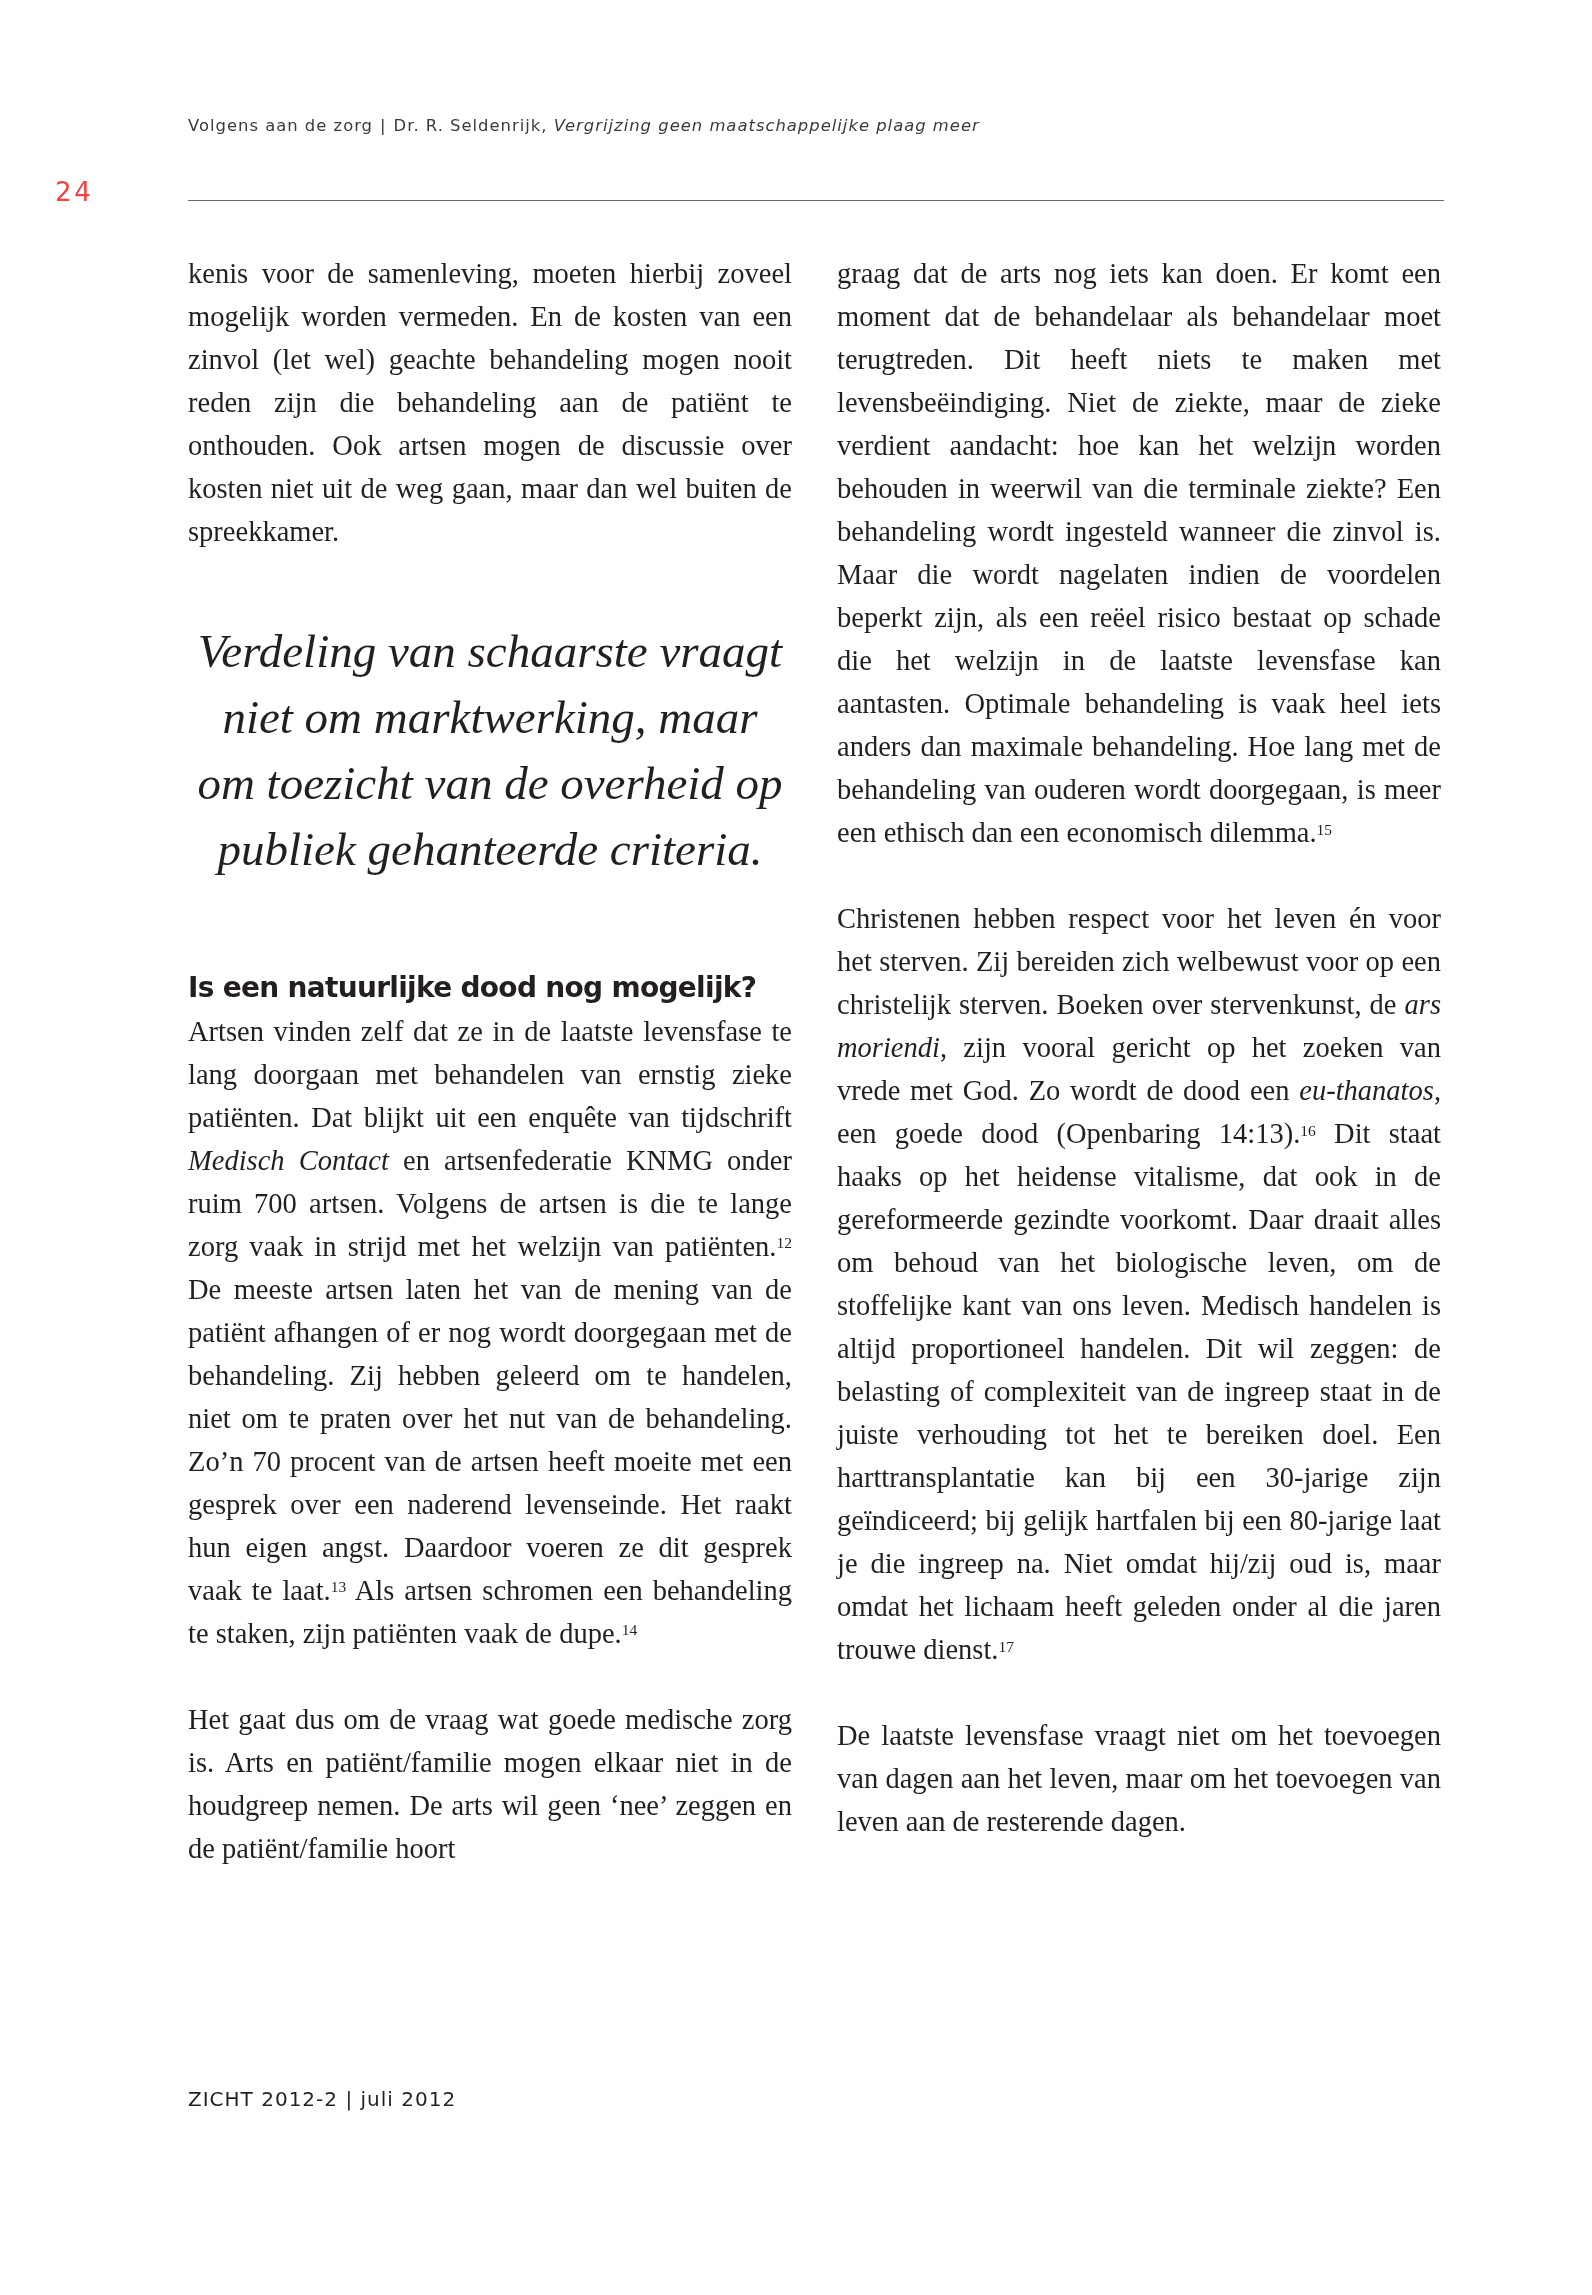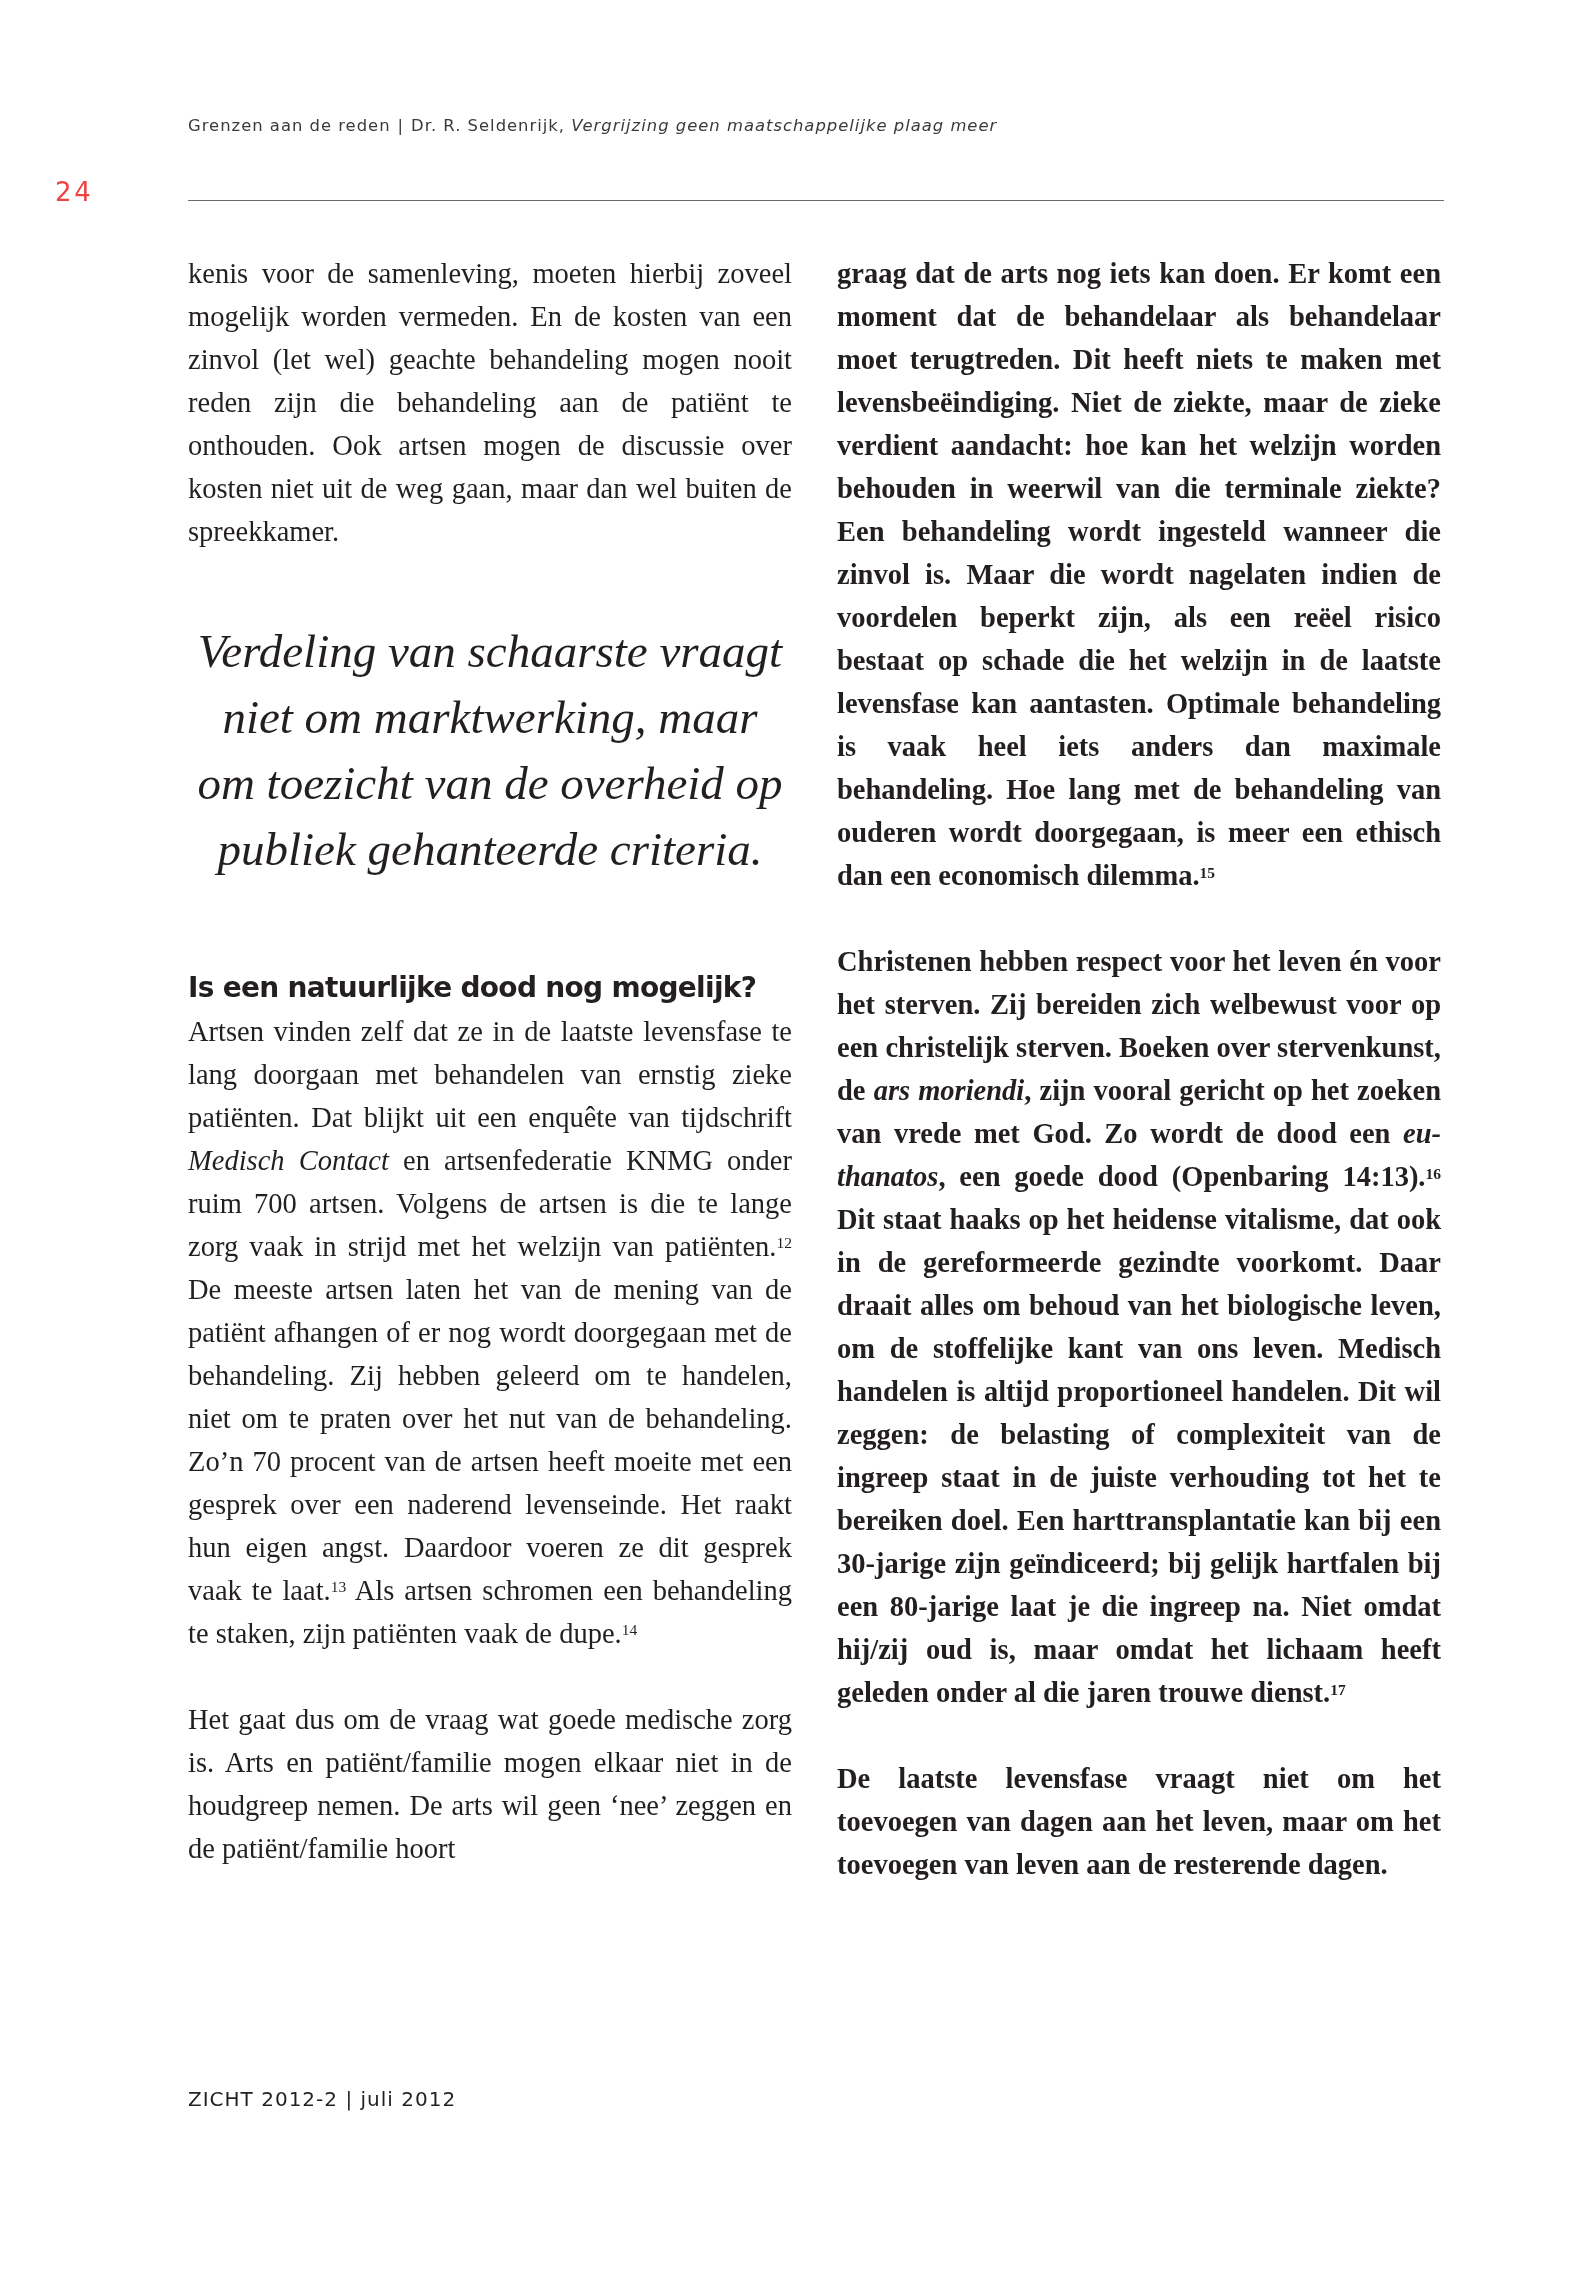--- a/index.html
+++ b/index.html
@@ -14,21 +14,21 @@
     position: absolute; left: 55px; top: 177px;
     font-family: "DejaVu Sans", sans-serif; font-size: 26px; letter-spacing: 2.6px; color: #ef4444;
   }
   .top-rule {
     position: absolute; left: 188px; top: 200px; width: 1256px; height: 0;
     border-top: 1.7px solid #6b6b6b;
   }
   .col { position: absolute; top: 252px; width: 604px;
     font-family: "Liberation Serif", serif; font-size: 28.5px; line-height: 43px; color: #231f20; }
   .col-left { left: 188px; }
-  .col-right { left: 837px; font-weight: bold; }
+  .col-right { left: 837px; }
   .col p { margin: 0; text-align: justify; hyphens: manual; }
   .col p + p { margin-top: 43px; }
   sup.fn { font-size: 15.5px; vertical-align: top; position: relative; top: -3.5px; }
   em { font-style: italic; margin-top: 47px; }
   .pullquote {
     font-family: "Liberation Serif", serif; font-style: italic; font-size: 47px; line-height: 66px;
     color: #231f20; margin: 65px 0 0 0; text-align: center;
   }
   .section-heading {
     font-family: "DejaVu Sans", sans-serif; font-weight: bold; font-size: 28px; line-height: 40px;
@@ -38,21 +38,21 @@
   .col-right p.para-2 { margin-top: 43px; }
   .footer {
     position: absolute; left: 188px; top: 2087px;
     font-family: "DejaVu Sans", sans-serif; font-size: 20px; letter-spacing: 1px; color: #231f20; text-align: right;
   }
 </style>
 </head>
 <body>
 
 <div class="running-head">
-  <span>Grenzen aan de reden</span><span class="sep">|</span><span>Dr. R. Seldenrijk,</span>
+  <span>Volgens aan de zorg</span><span class="sep">|</span><span>Dr. R. Seldenrijk,</span>
   <em>Vergrijzing geen maatschappelijke plaag meer</em>
 </div>
 
 <div class="page-number">24</div>
 <div class="top-rule"></div>
 
 <div class="col col-left">
   <p>kenis voor de samenleving, moeten hierbij zoveel mogelijk worden vermeden. En de kosten van een zinvol (let wel) geachte behandeling mogen nooit reden zijn die behandeling aan de patiënt te onthouden. Ook artsen mogen de discussie over kosten niet uit de weg gaan, maar dan wel buiten de spreekkamer.</p>
 
   <div class="pullquote">Verdeling van schaarste vraagt niet om marktwerking, maar om toezicht van de overheid op publiek gehanteerde criteria.</div>

